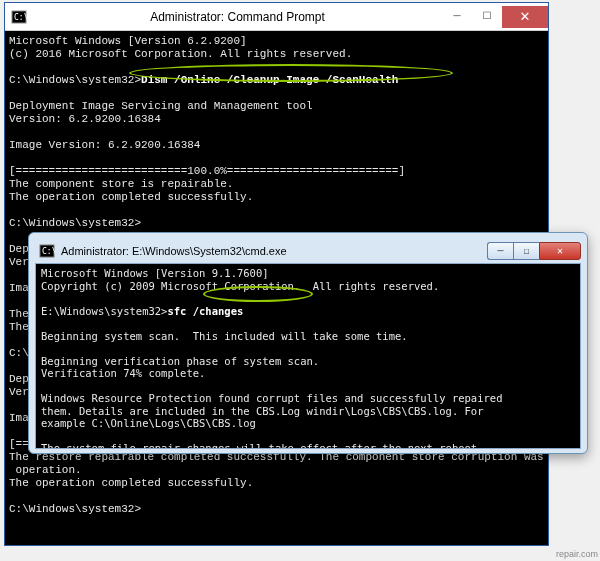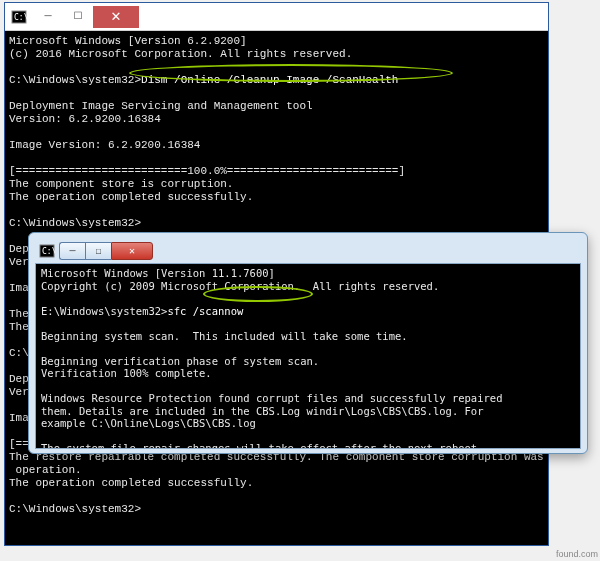--- a/index.html
+++ b/index.html
@@ -67,21 +67,21 @@
     }
     .win8-content {
       padding: 4px;
       color: #e8e8e8;
       font-size: 11px;
       line-height: 13px;
       white-space: pre;
       font-family: Consolas, 'Courier New', monospace;
       background: #000;
     }
-    .typed { color: #fff; }
+    .typed { color: #fff; font-weight: bold; }
     .oval1 {
       position: absolute;
       left: 124px;
       top: 61px;
       width: 324px;
       height: 18px;
       border: 2px solid #93c700;
       border-radius: 50%;
       pointer-events: none;
     }
@@ -177,38 +177,39 @@
 <body>
 
 <div class="win8-window">
   <div class="win8-titlebar">
     <span class="win8-icon">
       <svg width="16" height="16" viewBox="0 0 16 16">
           <rect x="1" y="2" width="14" height="12" fill="#000" stroke="#888" stroke-width="1"></rect>
           <text x="3" y="11" font-size="8" fill="#fff" font-family="monospace">C:\</text>
         </svg>
     </span>
+    <span class="win8-title">Administrator: Command Prompt</span>
     <div class="win8-controls">
       <button class="win8-btn">─</button>
       <button class="win8-btn">☐</button>
       <button class="win8-btn close">✕</button>
     </div>
   </div>
   <div class="win8-content"><span>Microsoft Windows [Version 6.2.9200]</span>
 <span>(c) 2016 Microsoft Corporation. All rights reserved.</span>
 <span></span>
 <span>C:\Windows\system32&gt;</span><span class="typed">Dism /Online /Cleanup-Image /ScanHealth</span>
 <span></span>
 <span>Deployment Image Servicing and Management tool</span>
 <span>Version: 6.2.9200.16384</span>
 <span></span>
 <span>Image Version: 6.2.9200.16384</span>
 <span></span>
 <span>[==========================100.0%==========================]</span>
-<span>The component store is corruption.</span>
+<span>The component store is repairable.</span>
 <span>The operation completed successfully.</span>
 <span></span>
 <span>C:\Windows\system32&gt;</span>
 <span></span>
 <span>Deployment Image Servicing</span>
 <span>Version: 6.2.9200.16384</span>
 <span></span>
 <span>Image Version: 6.2.9200.16384</span>
 <span></span>
 <span>The component store is rep</span>
@@ -231,39 +232,40 @@
 </div>
 
 <div class="win7-window">
   <div class="win7-titlebar">
     <span class="win7-icon">
       <svg width="16" height="16" viewBox="0 0 16 16">
           <rect x="1" y="2" width="14" height="12" fill="#000" stroke="#777" stroke-width="1"></rect>
           <text x="3" y="11" font-size="8" fill="#fff" font-family="monospace">C:\</text>
         </svg>
     </span>
+    <span class="win7-title">Administrator: E:\Windows\System32\cmd.exe</span>
     <div class="win7-controls">
       <div class="win7-btn min">─</div>
       <div class="win7-btn max">☐</div>
       <div class="win7-btn close">✕</div>
     </div>
   </div>
-  <div class="win7-content"><span>Microsoft Windows [Version 11.1.7600]</span>
+  <div class="win7-content"><span>Microsoft Windows [Version 9.1.7600]</span>
 <span>Copyright (c) 2009 Microsoft Corporation.  All rights reserved.</span>
 <span></span>
-<span>E:\Windows\system32&gt;</span><span class="typed">sfc /scannow</span>
+<span>E:\Windows\system32&gt;</span><span class="typed">sfc /changes</span>
 <span></span>
 <span>Beginning system scan.  This included will take some time.</span>
 <span></span>
 <span>Beginning verification phase of system scan.</span>
-<span>Verification 100% complete.</span>
+<span>Verification 74% complete.</span>
 <span></span>
 <span>Windows Resource Protection found corrupt files and successfully repaired</span>
 <span>them. Details are included in the CBS.Log windir\Logs\CBS\CBS.log. For</span>
 <span>example C:\Online\Logs\CBS\CBS.log</span>
 <span></span>
 <span>The system file repair changes will take effect after the next reboot.</span>
 <span></span>
 </div>
   <div class="oval2"></div>
 </div>
 
-<div class="watermark">found.com</div>
+<div class="watermark">repair.com</div>
 
 </body></html>

